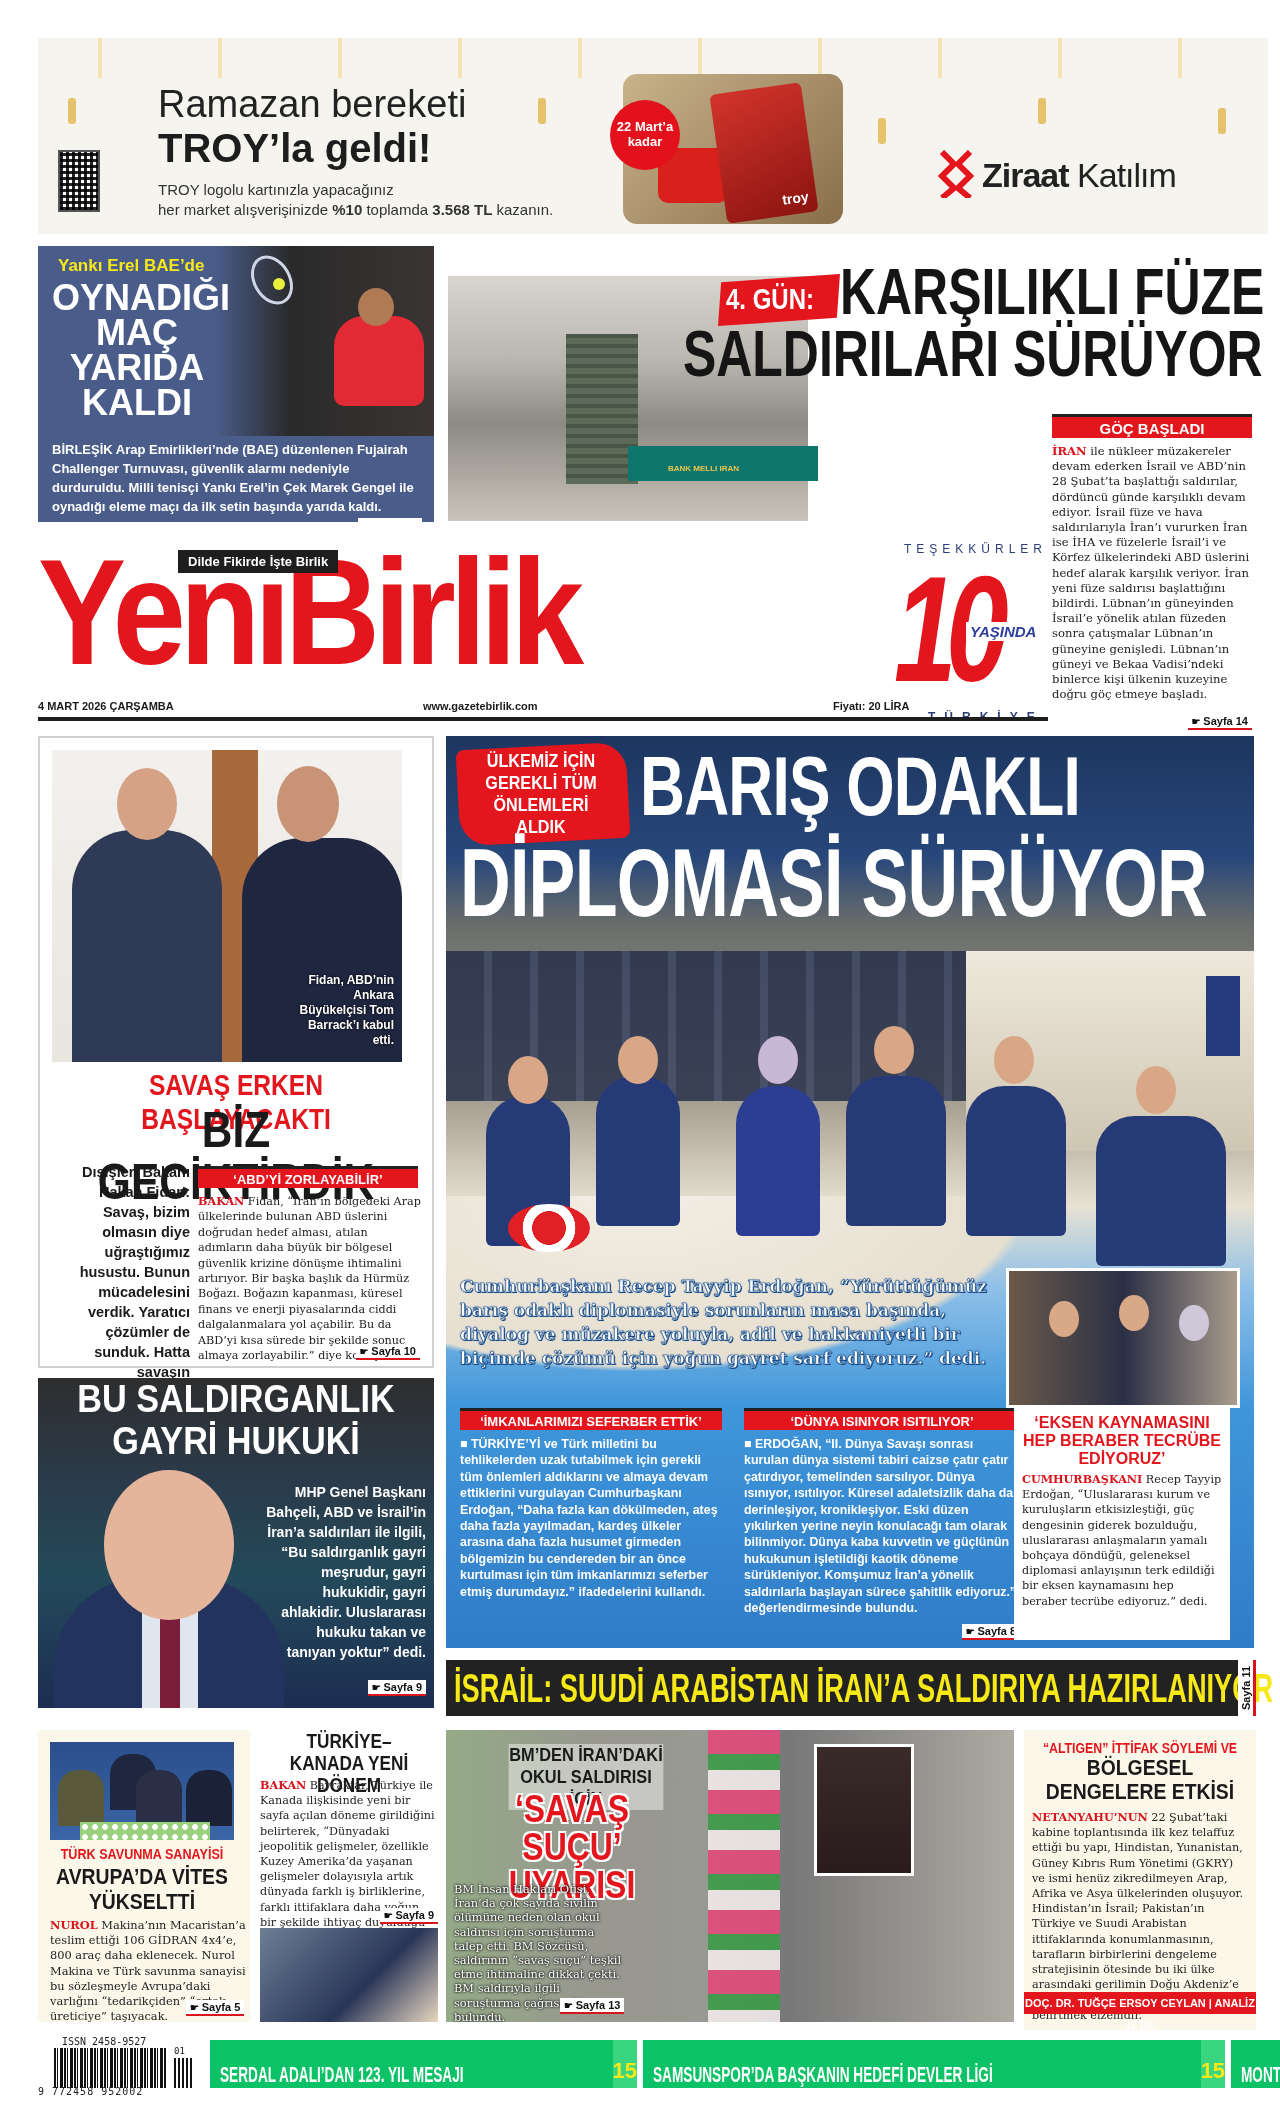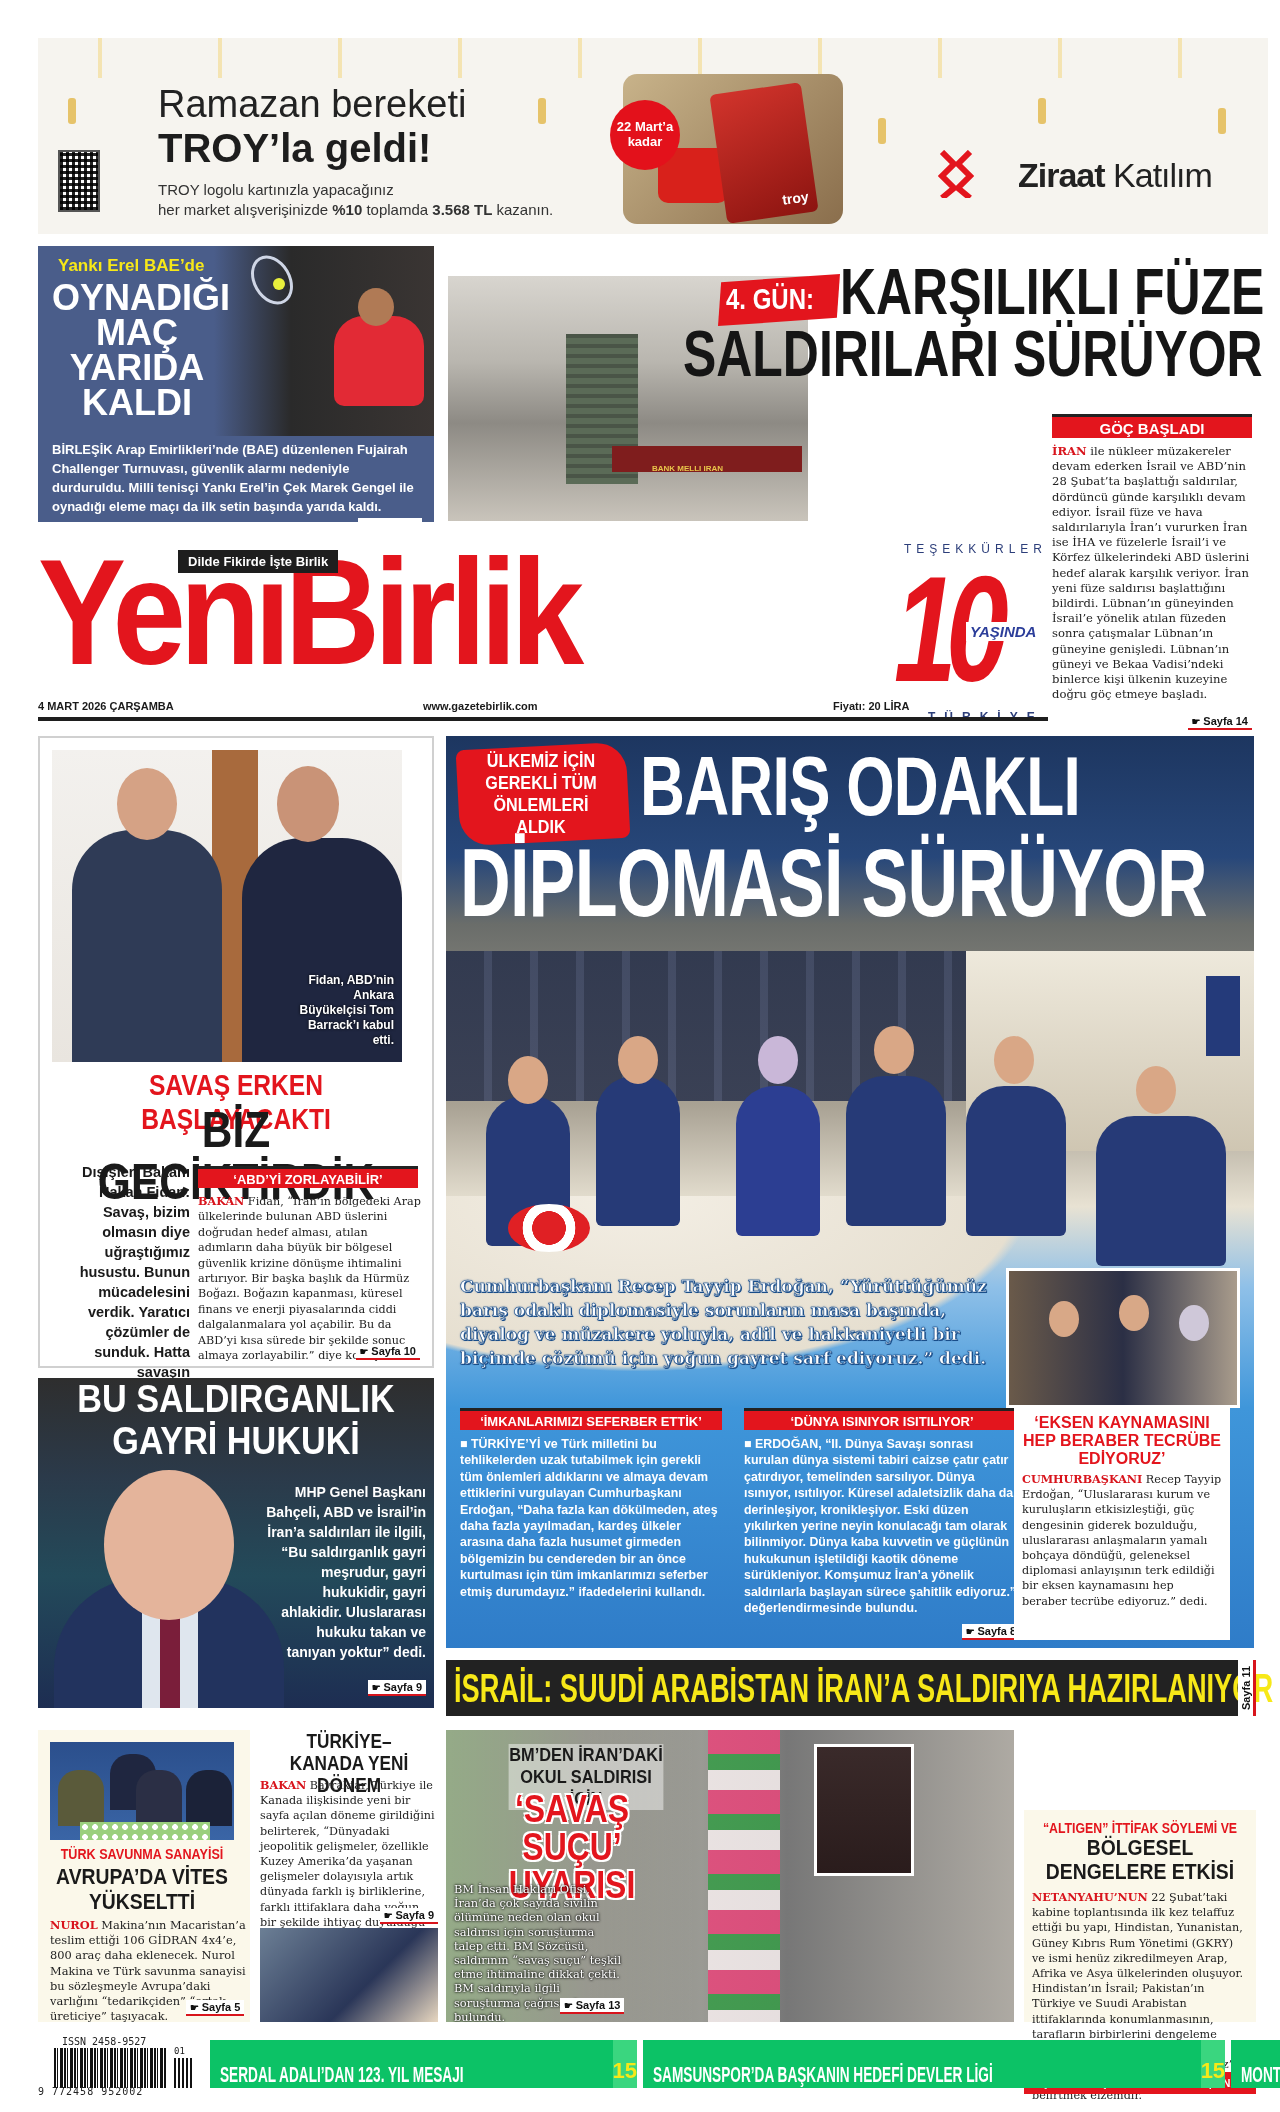--- a/index.html
+++ b/index.html
@@ -17,42 +17,42 @@
       repeating-linear-gradient(90deg, #222 0 3px, #fff 3px 6px); background-blend-mode: multiply; border: 2px solid #555; }
   #ad .t1 { left: 120px; top: 45px; font-size: 38px; font-weight: 300; color: #222; }
   #ad .t2 { left: 120px; top: 88px; font-size: 40px; font-weight: 700; color: #1d1d1d; }
   #ad .t3 { left: 120px; top: 142px; font-size: 15px; color: #333; line-height: 20px; }
   #ad .card-area { left: 585px; top: 36px; width: 220px; height: 150px; background: linear-gradient(135deg,#c8b38a,#8a6e4c); border-radius: 14px; }
   #ad .card { left: 680px; top: 50px; width: 92px; height: 130px; background: linear-gradient(160deg,#d2342c,#8c1410); border-radius: 6px; transform: rotate(-8deg); }
   #ad .card span { position: absolute; right: 8px; bottom: 8px; color: #fff; font-weight: 700; font-size: 14px; }
   #ad .basket { left: 620px; top: 110px; width: 70px; height: 55px; background: #d8211b; border-radius: 0 0 10px 10px; }
   #ad .badge { left: 572px; top: 62px; width: 70px; height: 70px; border-radius: 50%; background: #e3111b; color: #fff; font-size: 13px; font-weight: 700; text-align: center; line-height: 15px; padding-top: 19px; }
   #ad .logo-mark { left: 900px; top: 112px; width: 36px; height: 48px; }
-  #ad .logo-text { left: 944px; top: 118px; font-size: 34px; color: #222; letter-spacing: -1px; margin-left: 36px; }
+  #ad .logo-text { left: 944px; top: 118px; font-size: 34px; color: #222; letter-spacing: -1px; }
   #ad .logo-text b { font-weight: 700; }
 
   
   #tennis { left: 38px; top: 246px; width: 396px; height: 276px; background: #4a5d8a; overflow: hidden; }
   #tennis .photo { right: 0; top: 0; width: 220px; height: 190px; background: linear-gradient(90deg, #4a5d8a 0%, #2a2a2a 35%, #3a3533 100%); }
   #tennis .player { right: 10px; top: 70px; width: 90px; height: 90px; background: #e22a35; border-radius: 30px 30px 10px 10px; }
   #tennis .head { right: 40px; top: 42px; width: 36px; height: 38px; background: #b07a55; border-radius: 50%; }
   #tennis .racket { left: 215px; top: 8px; width: 38px; height: 52px; border: 3px solid #cfd6e6; border-radius: 50%; transform: rotate(-30deg); }
   #tennis .ball { left: 235px; top: 32px; width: 12px; height: 12px; background: #e8ef3c; border-radius: 50%; }
   #tennis .kicker { left: 20px; top: 10px; font-size: 17px; font-weight: 700; color: #f7e818; }
   #tennis .title { left: 14px; top: 34px; width: 170px; font-size: 36px; line-height: 35px; font-weight: 700; color: #fff; text-align: center; }
   #tennis .body { left: 14px; top: 194px; width: 370px; font-size: 13px; line-height: 19px; color: #fff; font-weight: 700; }
 
   .sayfa { display: inline-block; background: #fff; color: #111; font-size: 11px; font-weight: 700; padding: 1px 4px; border-bottom: 2px solid #d8141c; white-space: nowrap; text-align: center; }
   .sayfa::before { content: "\261B  "; font-size: 10px; }
 
   
   #topstory { left: 448px; top: 246px; width: 832px; height: 290px; }
   #topstory .photo { left: 0; top: 30px; width: 360px; height: 245px; background: linear-gradient(180deg,#d8d5cf 0%,#b9b6af 35%,#8d8a84 60%,#c9c4bb 100%); }
   #topstory .tower { left: 118px; top: 88px; width: 72px; height: 150px; background: repeating-linear-gradient(0deg,#5b6b57 0 6px,#4a5547 6px 10px); }
-  #topstory .bank { left: 164px; top: 200px; width: 190px; height: 26px; background: #7f1d1d; }
+  #topstory .bank { left: 180px; top: 200px; width: 190px; height: 35px; background: #0f766e; }
   #topstory .bank span { position:absolute; left: 40px; top: 18px; color: #e9c54a; font-size: 8px; font-weight: 700; }
   #topstory .gun { left: 272px; top: 32px; width: 118px; height: 44px; background: #e3151d; transform: skew(-8deg) rotate(-4deg); }
   #topstory .gun-text { left: 278px; top: 36px; font-size: 30px; font-weight: 700; color: #fff; transform: scaleX(.8); transform-origin: left; }
   #topstory .h1 { left: 392px; top: 14px; font-size: 64px; line-height: 64px; font-weight: 700; color: #151515; transform: scaleX(.78); transform-origin: left top; white-space: nowrap; }
   #topstory .h2 { left: 235px; top: 76px; font-size: 64px; line-height: 64px; font-weight: 700; color: #151515; transform: scaleX(.78); transform-origin: left top; white-space: nowrap; }
   #topstory .deck { left: 318px; top: 166px; width: 250px; font-size: 15px; line-height: 24px; font-weight: 700; text-align: right; color: #222; }
 
   #goc { left: 1052px; top: 414px; width: 200px; height: 316px; }
   #goc .lbl { left: 0; top: 0; width: 200px; height: 24px; background: #e3151d; color: #fff; font-size: 15px; font-weight: 700; text-align: center; line-height: 24px; border-top: 3px solid #222; }
   #goc .body { left: 0; top: 30px; width: 200px; font-size: 11.6px; line-height: 15.2px; color: #222; }
@@ -156,21 +156,21 @@
   #bm { left: 446px; top: 1730px; width: 568px; height: 292px; background: linear-gradient(90deg,#6c8a5a 0%,#8a8a80 25%,#9a9a94 45%,#777 60%,#aeaaa3 100%); overflow: hidden; }
   #bm .truck { left: 262px; top: 0; width: 72px; height: 292px; background: repeating-linear-gradient(180deg,#e34a7b 0 24px,#3b9b4a 24px 40px,#f2eaea 40px 60px); opacity: .9; }
   #bm .inset { left: 368px; top: 14px; width: 100px; height: 132px; background: linear-gradient(180deg,#3a2a2a,#2a1c1c); border: 3px solid #fff; }
   #bm .ov { left: 0; top: 0; width: 250px; height: 292px; background: linear-gradient(90deg, rgba(255,255,255,.28), rgba(255,255,255,0)); }
   #bm .k { left: 50px; top: 14px; width: 180px; text-align: center; font-size: 19px; font-weight: 700; line-height: 22px; color: #1a1a1a; background: rgba(255,255,255,.45); transform: scaleX(.86); }
   #bm .h { left: 6px; top: 60px; width: 240px; text-align: center; font-size: 38px; font-weight: 700; line-height: 38px; color: #e3151d; text-shadow: 2px 2px 0 #fff,-2px -2px 0 #fff,2px -2px 0 #fff,-2px 2px 0 #fff; transform: scaleX(.84); }
   #bm .body { left: 8px; top: 152px; width: 168px; font-size: 11.4px; line-height: 14.2px; color: #fff; font-family: "DejaVu Serif", serif; text-shadow: 0 0 3px #000, 0 0 2px #000; }
   #bm .sayfa { position: absolute; left: 114px; top: 268px; }
 
   
-  #analiz { left: 1024px; top: 1810px; width: 232px; height: 212px; background: #fbf8ea; }
+  #analiz { left: 1024px; top: 1730px; width: 232px; height: 300px; background: #fbf8ea; }
   #analiz .k { left: 4px; top: 10px; width: 224px; text-align: center; font-size: 14px; font-weight: 700; color: #e3151d; transform: scaleX(.88); }
   #analiz .h { left: 4px; top: 26px; width: 224px; text-align: center; font-size: 22px; font-weight: 700; line-height: 24px; color: #1a1a1a; transform: scaleX(.88); }
   #analiz .body { left: 8px; top: 80px; width: 216px; font-size: 11.2px; line-height: 15.2px; color: #222; }
   #analiz .lead { color: #d8141c; font-weight: 700; }
   #analiz .by { left: 0; top: 262px; width: 232px; height: 22px; background: #e3151d; color: #fff; font-size: 11px; font-weight: 700; line-height: 22px; text-align: center; }
 
   
   #barcode { left: 28px; top: 2036px; width: 180px; height: 62px; }
   #barcode .issn { left: 34px; top: 0; font-family: "DejaVu Sans Mono", monospace; font-size: 10px; color: #222; }
   #barcode .bars { left: 26px; top: 12px; width: 112px; height: 40px; background: repeating-linear-gradient(90deg,#111 0 2px,#fff 2px 3px,#111 3px 4px,#fff 4px 6px,#111 6px 9px,#fff 9px 10px); }

